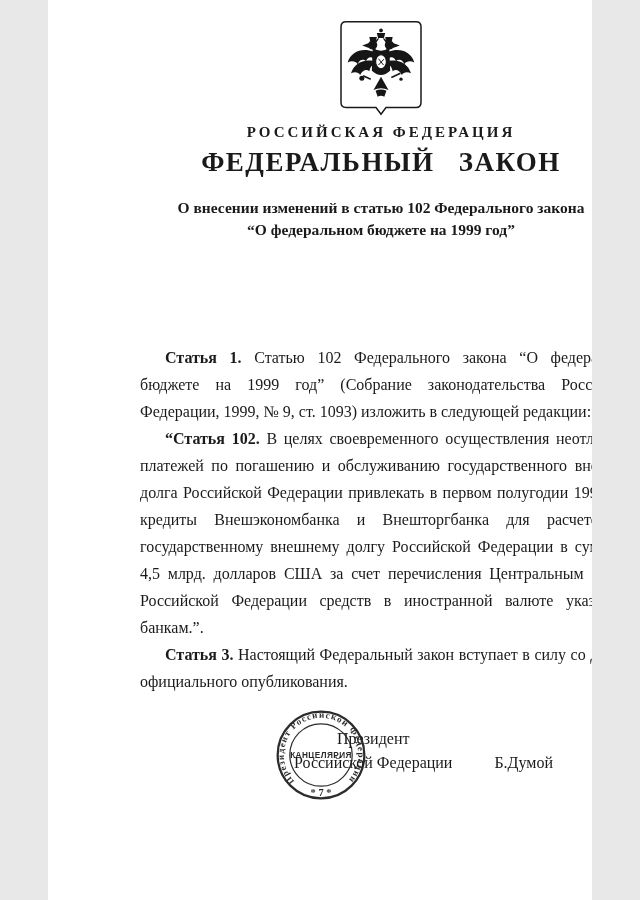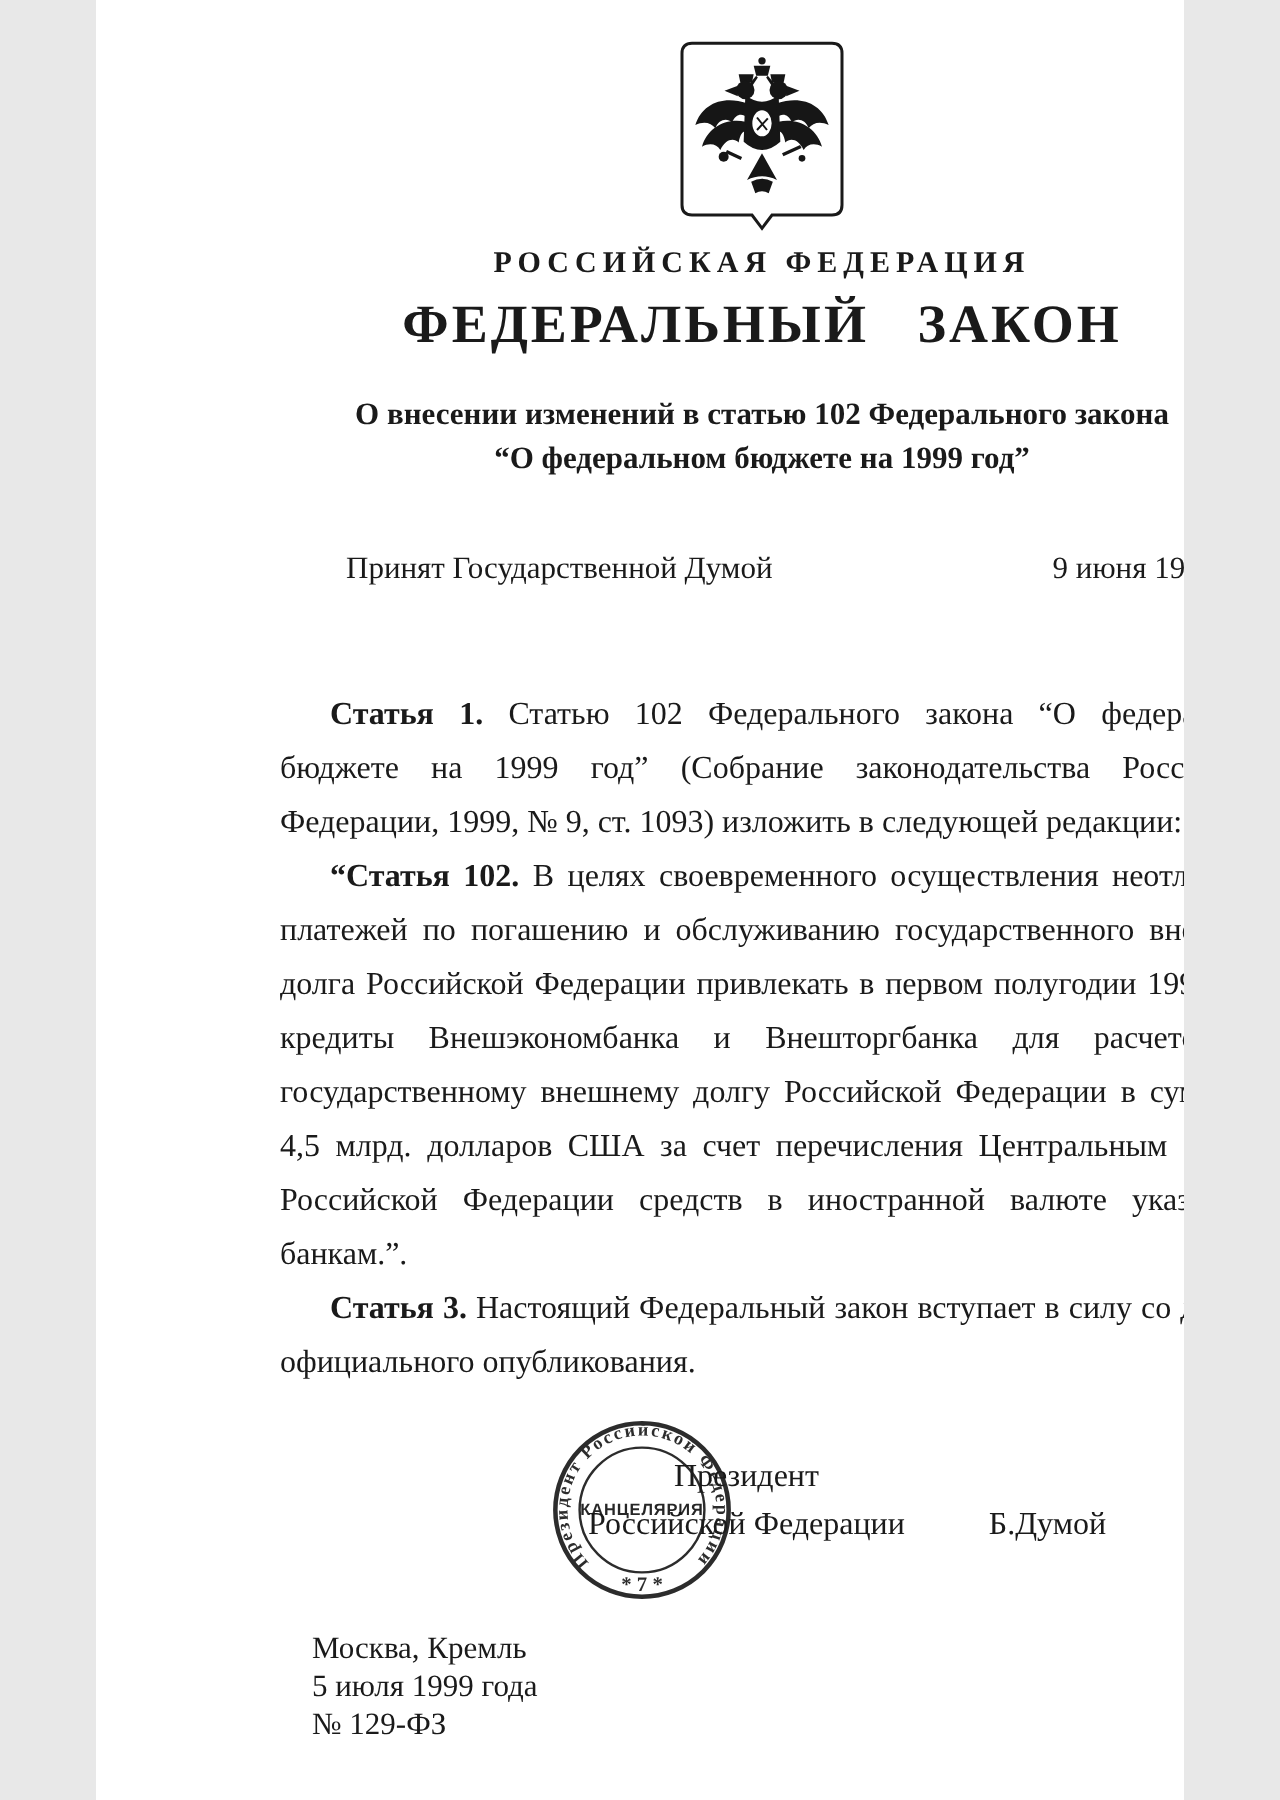--- a/index.html
+++ b/index.html
@@ -83,24 +83,20 @@
   <div class="header">
     <div class="country">РОССИЙСКАЯ ФЕДЕРАЦИЯ</div>
     <div class="law-type">ФЕДЕРАЛЬНЫЙ ЗАКОН</div>
     <div class="law-title">
       <div>О внесении изменений в статью 102 Федерального закона</div>
       <div>“О федеральном бюджете на 1999 год”</div>
     </div>
   </div>
 
   <div class="adoption">
-    <div class="row">
-      <span>Принят Государственной Думой</span>
-      <span>9 июня 1999 года</span>
-    </div>
   </div>
 
   <div class="body-text">
     <p><span class="lead">Статья 1.</span><span> Статью 102 Федерального закона “О федеральном бюджете на 1999 год” (Собрание законодательства Российской Федерации, 1999, № 9, ст. 1093) изложить в следующей редакции:</span></p>
     <p><span class="lead">“Статья 102.</span><span> В целях своевременного осуществления неотложных платежей по погашению и обслуживанию государственного внешнего долга Российской Федерации привлекать в первом полугодии 1999 года кредиты Внешэкономбанка и Внешторгбанка для расчетов по государственному внешнему долгу Российской Федерации в сумме до 4,5 млрд. долларов США за счет перечисления Центральным банком Российской Федерации средств в иностранной валюте указанным банкам.”.</span></p>
     <p><span class="lead">Статья 3.</span><span> Настоящий Федеральный закон вступает в силу со дня его официального опубликования.</span></p>
   </div>
 
   <div class="signature">
     <div class="sig-role">
@@ -118,19 +114,14 @@
         <path id="ringPath" d="M -30.4 30.4 A 43 43 0 1 1 30.4 30.4"></path>
       </defs>
       <text font-family="Liberation Serif, DejaVu Serif, serif" font-size="10.5" font-weight="bold" fill="#1b1b1b">
         <textPath href="#ringPath" startOffset="0" textLength="200">Президент Российской Федерации</textPath>
       </text>
       <text x="0" y="47" text-anchor="middle" font-family="Liberation Serif, DejaVu Serif, serif" font-size="12" font-weight="bold" fill="#1b1b1b">* 7 *</text>
       <text x="0" y="3" text-anchor="middle" font-family="Liberation Sans, DejaVu Sans, sans-serif" font-size="9.5" font-weight="bold" letter-spacing="0.5" fill="#141414">КАНЦЕЛЯРИЯ</text>
     </svg>
   </div>
 
-  <div class="footer">
-    <div>Москва, Кремль</div>
-    <div>5 июля 1999 года</div>
-    <div>№ 129-ФЗ</div>
-  </div>
 
 </div>
 
 </body></html>

